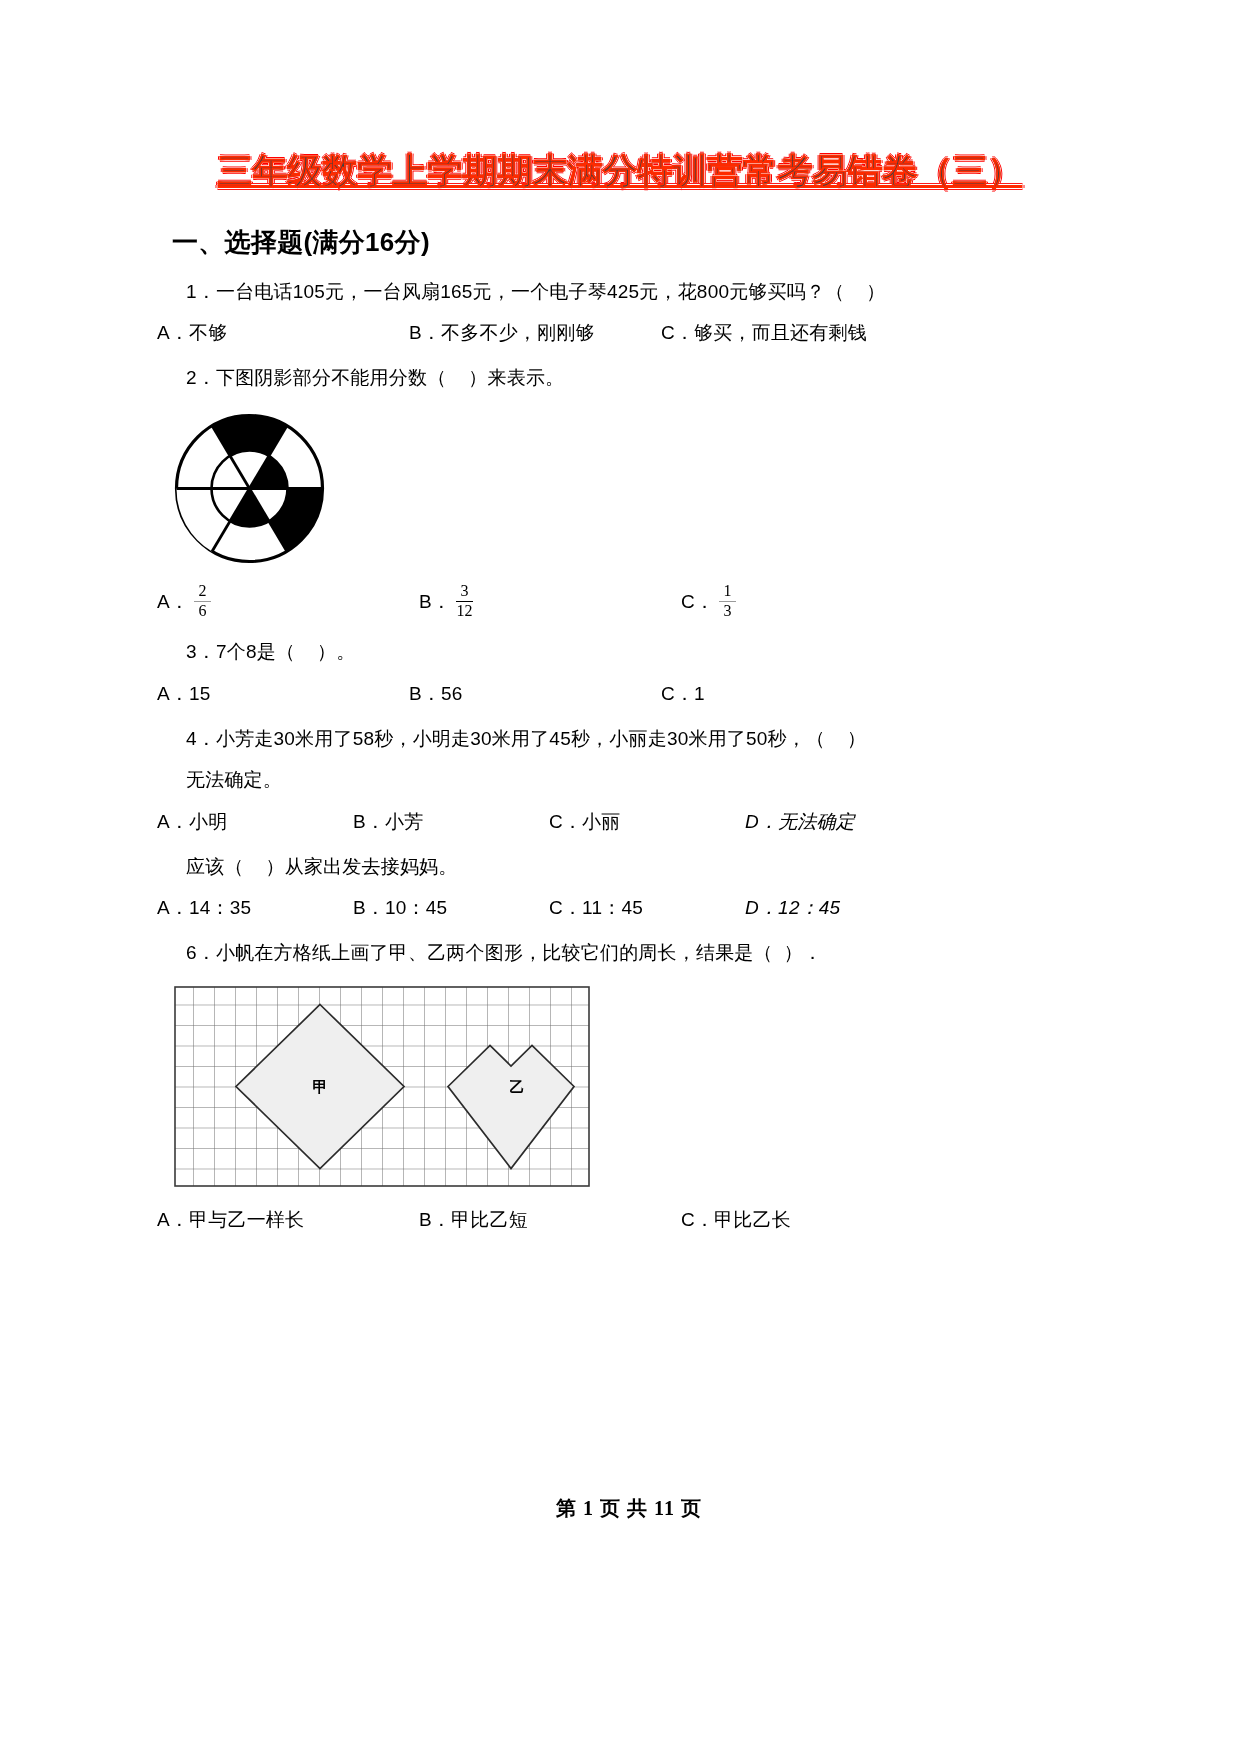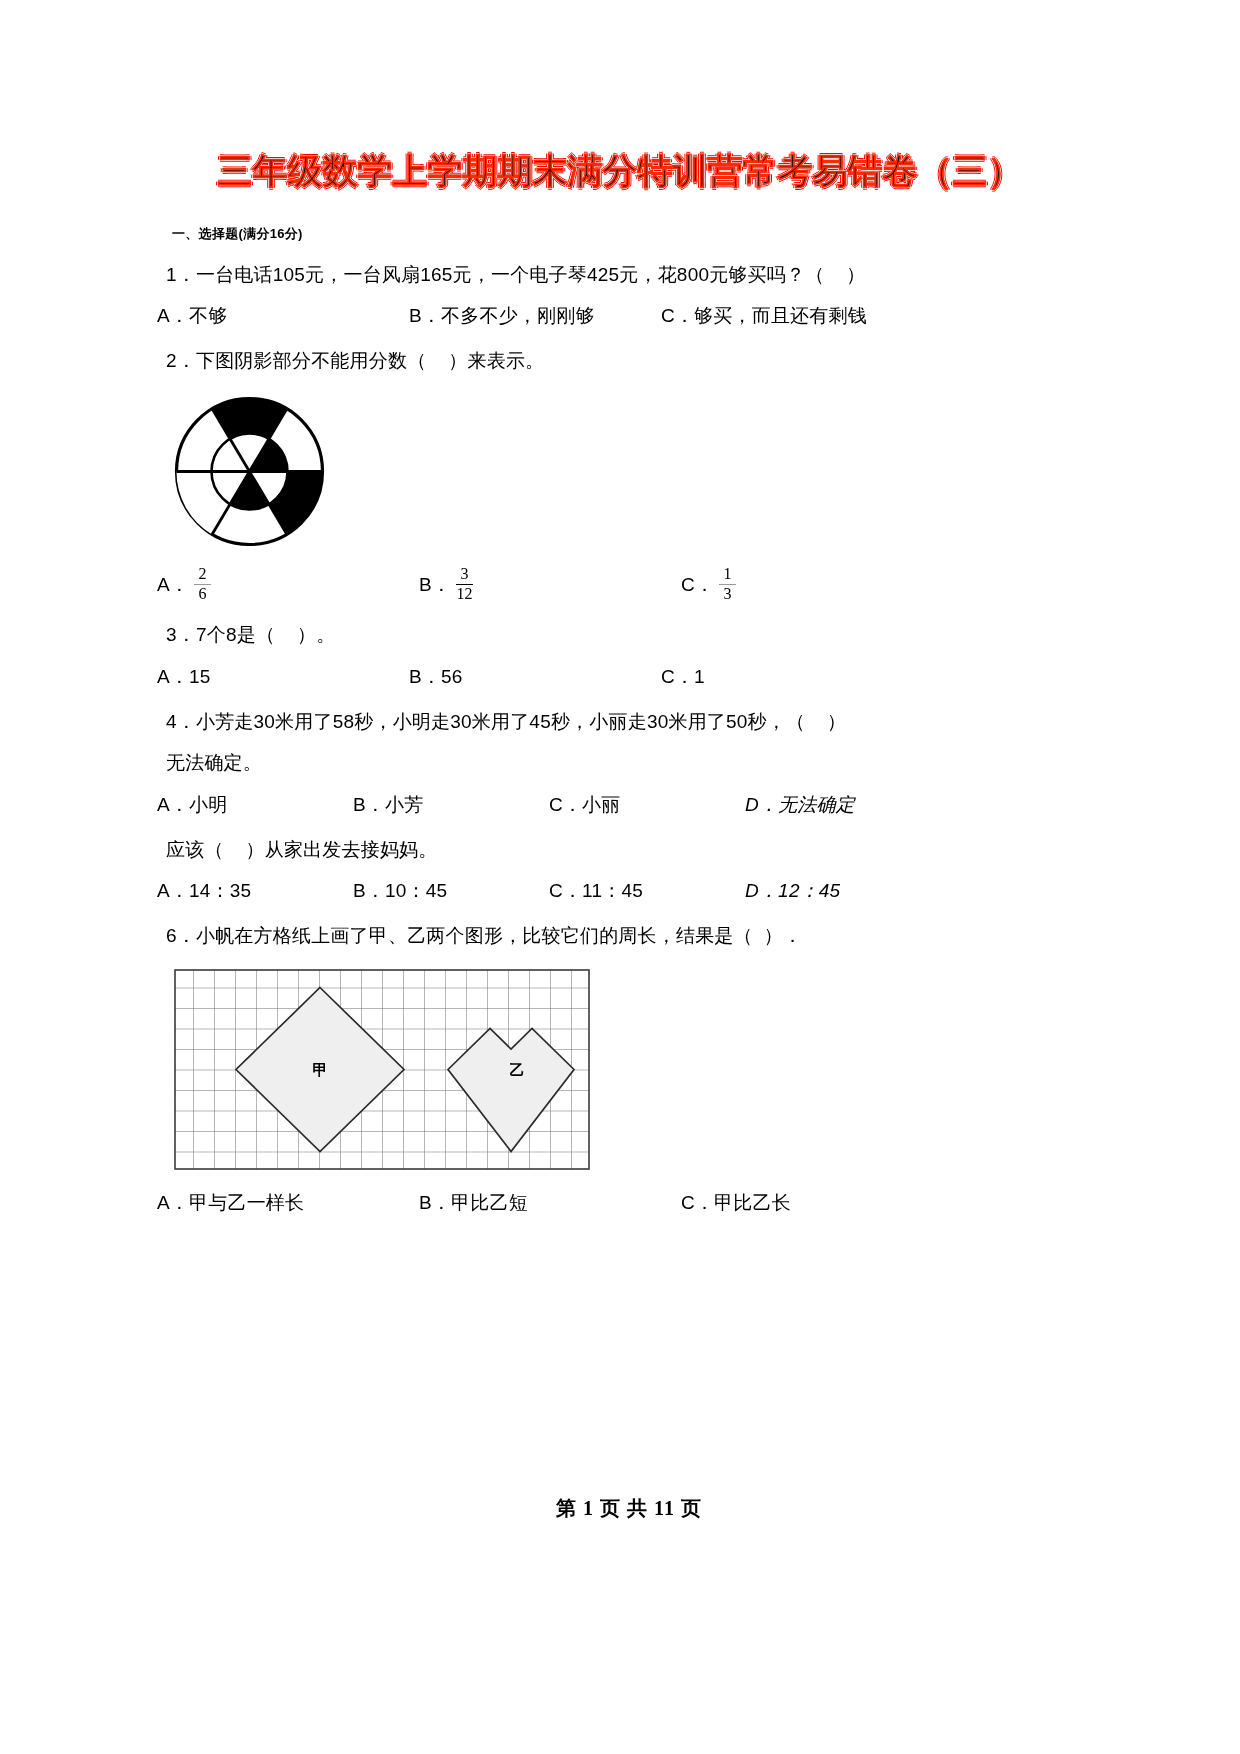--- a/index.html
+++ b/index.html
@@ -24,54 +24,55 @@
   }
 
   
   .title {
     margin: 0;
     padding-top: 148px;
     text-align: center;
     font-size: 35px;
     font-weight: bold;
     letter-spacing: 0px;
-    color: #000000;
+    color: #404040;
     -webkit-text-stroke: 0.6px #ff2a00;
     text-shadow:
        1.1px 0 0 #ffffff,
       -1.1px 0 0 #ffffff,
        0 1.1px 0 #ffffff,
        0 -1.1px 0 #ffffff,
        2.0px 0 0 #ff0000,
       -2.0px 0 0 #ff0000,
        0 2.0px 0 #ff0000,
        0 -2.0px 0 #ff0000;
     white-space: nowrap;
+    text-decoration: underline;
   }
 
   
   .section-heading {
     margin: 30px 0 0 22px;
-    font-size: 13px;
+    font-size: 26px;
     font-weight: bold;
     letter-spacing: 0.3px;
   }
 
   
   .q {
     margin-top: 17px;
   }
   .q-text {
     font-size: 19px;
     line-height: 1.55;
     letter-spacing: 0.2px;
     white-space: pre-wrap;
   }
   .q-text.indent {
-    margin-left: 16px;
+    margin-left: 36px;
   }
   .opts {
     display: flex;
     margin-top: 14px;
     margin-left: 7px;
     font-size: 19px;
     letter-spacing: 0.2px;
   }
   .opts .opt {
     white-space: nowrap;

